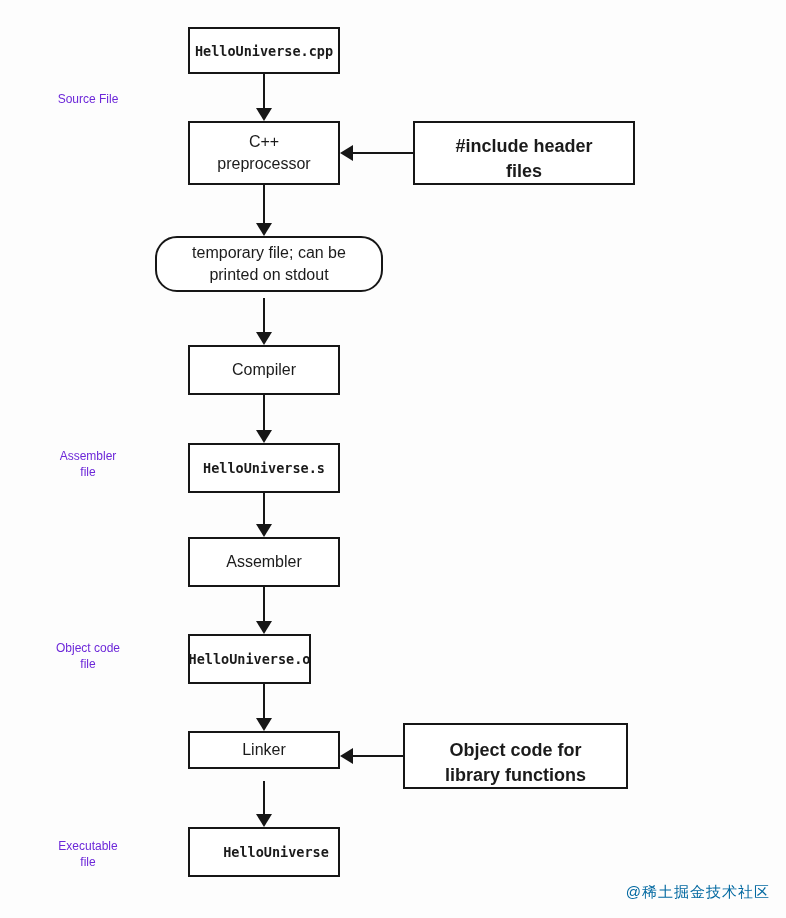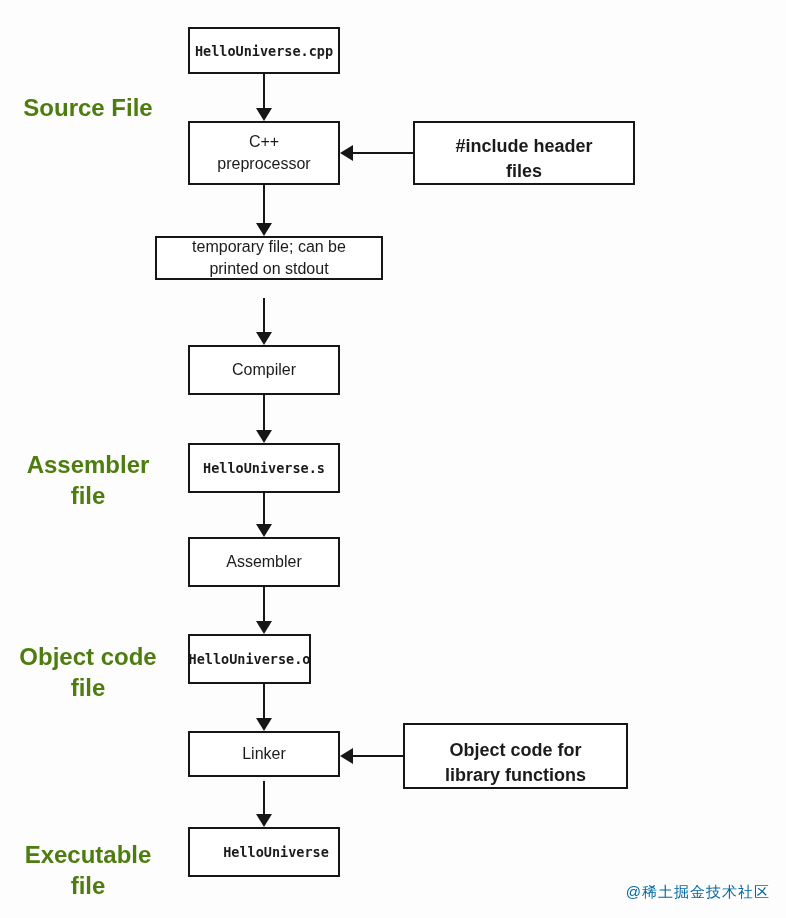--- a/index.html
+++ b/index.html
@@ -46,23 +46,23 @@
     font-size: 18px;
     font-weight: bold;
     line-height: 1.35;
     align-items: flex-end;
   }
   .side-label {
     position: absolute;
     width: 160px;
     text-align: center;
     font-family: "Liberation Sans", sans-serif;
-    font-size: 24px;
-    font-weight: bold;
-    color: #4d7c0f;
+    font-size: 12px;
+    font-weight: normal;
+    color: #6d28d9;
     line-height: 1.3;
     white-space: pre-line;
   }
   
   .varrow {
     position: absolute;
     width: 16px;
   }
   .varrow .line {
     position: absolute;
@@ -135,42 +135,42 @@
   <div class="box sans pre" style="left:188px; top:121px; width:152px; height:64px;">
     <span class="pre">C++
 preprocessor</span>
   </div>
 
   <div class="box annot" style="left:413px; top:121px; width:222px; height:64px;">
     <span class="pre">#include header
 files</span>
   </div>
 
-  <div class="box sans" style="left:155px; top:236px; width:228px; height:44px;">
+  <div class="box sans" style="left:155px; top:236px; width:228px; height:56px;border-radius:22px;">
     <span class="pre">temporary file; can be
 printed on stdout</span>
   </div>
 
   <div class="box sans" style="left:188px; top:345px; width:152px; height:50px;">
     <span>Compiler</span>
   </div>
 
   <div class="box mono" style="left:188px; top:443px; width:152px; height:50px;">
     <span>HelloUniverse.s</span>
   </div>
 
   <div class="box sans" style="left:188px; top:537px; width:152px; height:50px;">
     <span>Assembler</span>
   </div>
 
   <div class="box mono" style="left:188px; top:634px; width:123px; height:50px;">
     <span>HelloUniverse.o</span>
   </div>
 
-  <div class="box sans" style="left:188px; top:731px; width:152px; height:46px;">
+  <div class="box sans" style="left:188px; top:731px; width:152px; height:38px;">
     <span>Linker</span>
   </div>
 
   <div class="box annot" style="left:403px; top:723px; width:225px; height:66px;">
     <span class="pre">Object code for
 library functions</span>
   </div>
 
   <div class="box mono" style="left:188px; top:827px; width:152px; height:50px;padding-left:24px;">
     <span>HelloUniverse</span>

